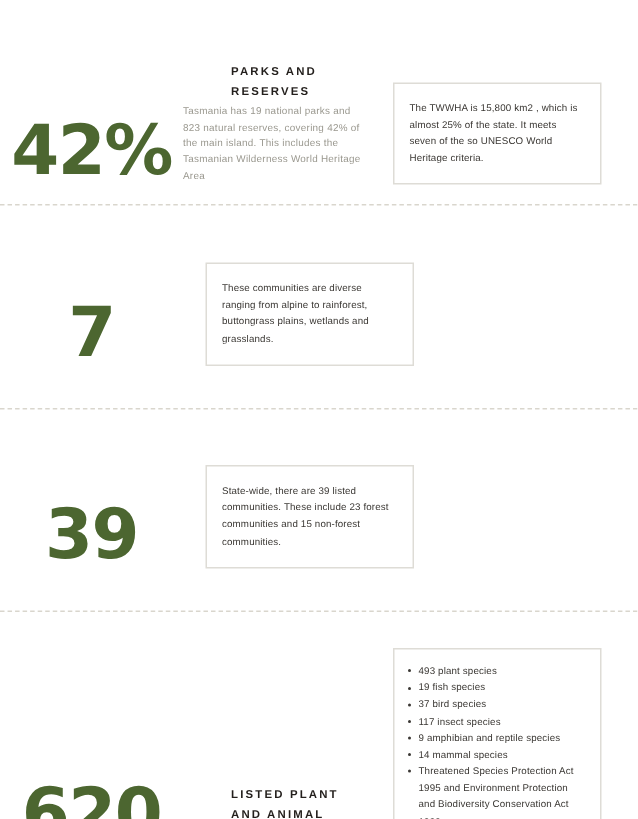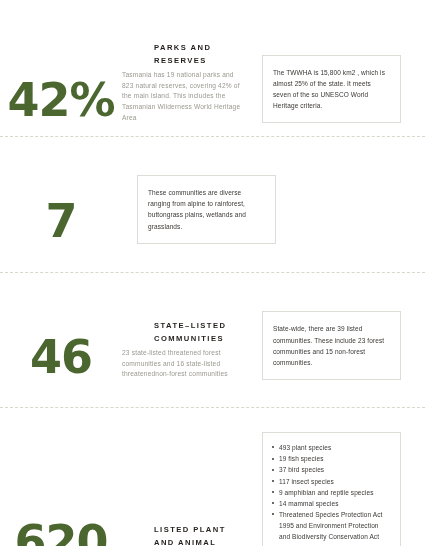--- a/index.html
+++ b/index.html
@@ -182,25 +182,21 @@
       <div class="info-box" style="border-color: rgb(222, 220, 214);">
         <p class="box-text">These communities are diverse ranging from alpine to rainforest, buttongrass plains, wetlands and grasslands.</p>
       </div>
     </div>
   </div>
 
   <div class="divider" id="divider-1" style="border-top-color: rgb(217, 214, 205);"></div>
 
   <div class="section" id="section-2">
     <div class="stat-col">
-      <div class="stat-number" style="color: rgb(76, 102, 48);">46</div>
-    </div>
-    <div class="text-col">
-      <div class="sec-heading" style="color: rgb(35, 31, 28);">STATE–LISTED COMMUNITIES</div>
-      <div class="sec-sub" style="color: rgb(154, 152, 143);">23 state-listed threatened forest communities and 16 state-listed threatenednon-forest communities</div>
+      <div class="stat-number" style="color: rgb(76, 102, 48);">39</div>
     </div>
     <div class="box-col">
       <div class="info-box" style="border-color: rgb(222, 220, 214);">
         <p class="box-text">State-wide, there are 39 listed communities. These include 23 forest communities and 15 non-forest communities.</p>
       </div>
     </div>
   </div>
 
   <div class="divider" id="divider-2" style="border-top-color: rgb(217, 214, 205);"></div>
 

